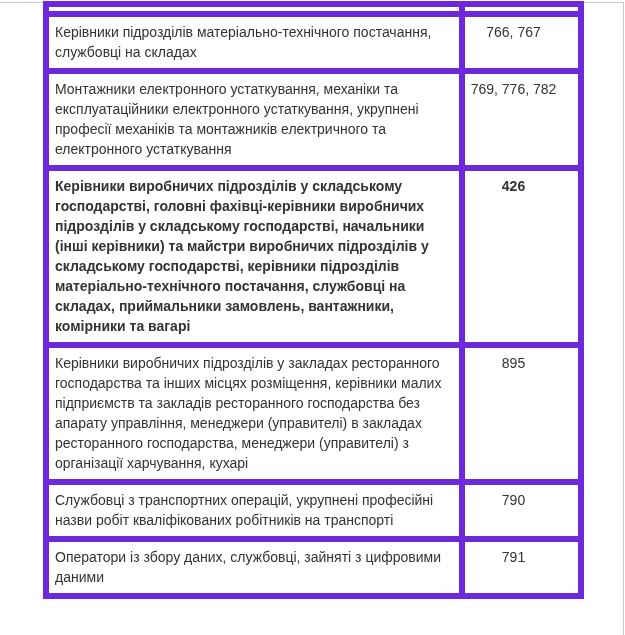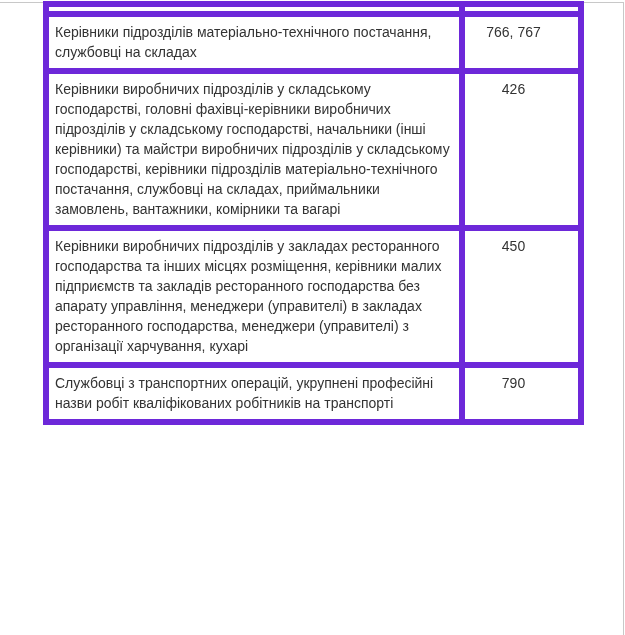--- a/index.html
+++ b/index.html
@@ -66,29 +66,37 @@
       </colgroup>
       <tbody>
         <tr class="partial">
           <td></td>
           <td class="code"></td>
         </tr>
         <tr style="height:53px;">
           <td>Керівники підрозділів матеріально-технічного постачання, службовці на складах</td>
           <td class="code">766, 767</td>
         </tr>
-        <tr style="height:151px;">
+        <tr style="height:92px;">
+          <td>Монтажники електронного устаткування, механіки та експлуатаційники електронного устаткування, укрупнені професії механіків та монтажників електричного та електронного устаткування</td>
+          <td class="code">769, 776, 782</td>
+        </tr>
+        <tr style="height:151px;font-weight:bold;">
           <td>Керівники виробничих підрозділів у складському господарстві, головні фахівці-керівники виробничих підрозділів у складському господарстві, начальники (інші керівники) та майстри виробничих підрозділів у складському господарстві, керівники підрозділів матеріально-технічного постачання, службовці на складах, приймальники замовлень, вантажники, комірники та вагарі</td>
           <td class="code">426</td>
         </tr>
         <tr style="height:122px;">
           <td>Керівники виробничих підрозділів у закладах ресторанного господарства та інших місцях розміщення, керівники малих підприємств та закладів ресторанного господарства без апарату управління, менеджери (управителі) в закладах ресторанного господарства, менеджери (управителі) з організації харчування, кухарі</td>
-          <td class="code">450</td>
+          <td class="code">895</td>
         </tr>
         <tr style="height:52px;margin-left:22px;">
           <td>Службовці з транспортних операцій, укрупнені професійні назви робіт кваліфікованих робітників на транспорті</td>
           <td class="code">790</td>
+        </tr>
+        <tr style="height:55px;">
+          <td>Оператори із збору даних, службовці, зайняті з цифровими даними</td>
+          <td class="code">791</td>
         </tr>
 
       </tbody>
     </table>
   </div>
 </div>
 
 </body></html>

